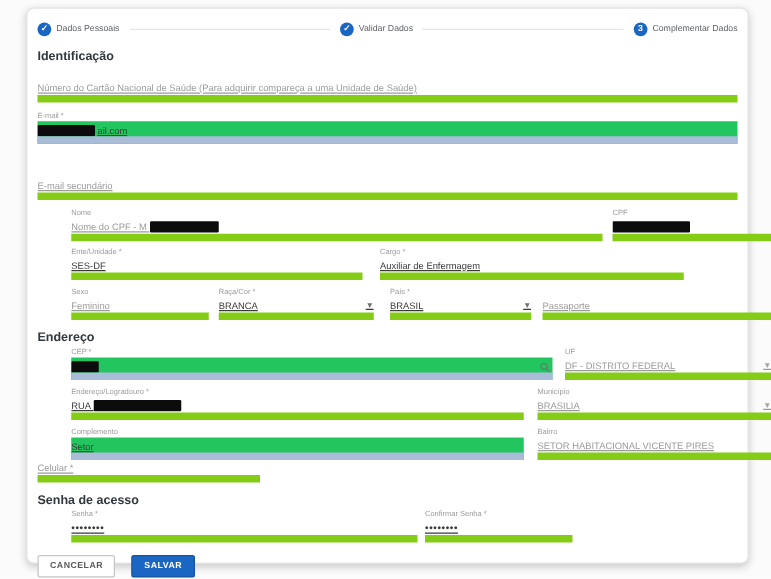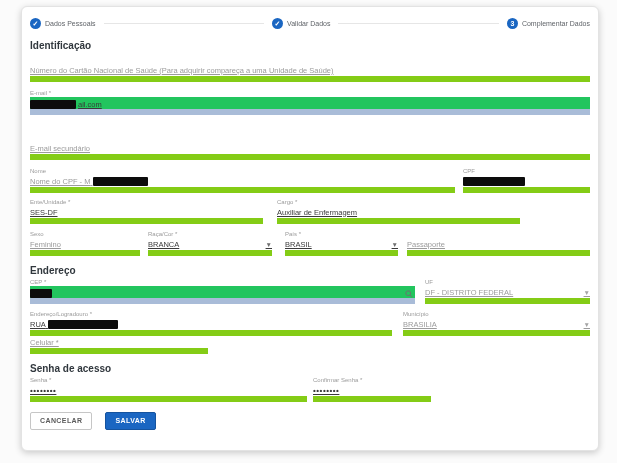--- a/index.html
+++ b/index.html
@@ -10,21 +10,21 @@
   
   .stepper{display:flex;align-items:center;height:16px;margin-top:2px;}
   .step{display:flex;align-items:center;flex:0 0 auto;}
   .step-icon{width:11px;height:11px;border-radius:50%;background:#1a66c2;color:#fff;
     font-size:7px;line-height:11px;text-align:center;font-weight:bold;margin-right:4px;flex:0 0 auto;}
   .step-label{font-size:7px;color:#5f6368;white-space:nowrap;}
   .step-line{flex:1 1 auto;height:1px;background:#e6e6e6;margin:0 8px;}
   
   .sec-title{font-size:10px;font-weight:bold;color:#30373d;margin-top:9px;}
   
-  .row{display:flex;}
+  .row{display:flex;margin-left:27px;}
   .field{position:relative;box-sizing:border-box;flex:0 0 auto;}
   .flabel{font-size:6px;color:#9b9b9b;height:8px;line-height:9px;white-space:nowrap;overflow:hidden;}
   .fvalue{font-size:7.5px;color:#3a3a3a;height:12px;border-bottom:6px solid #84cc16;
     display:flex;align-items:center;white-space:nowrap;overflow:hidden;text-decoration:underline;}
   .fvalue.ph{color:#9b9b9b;}
   .fvalue.dis{color:#9b9b9b;}
   .fvalue.fill{background:#22c55e;border-bottom-color:#a9bcd8;align-items:flex-end;}
   .redact{display:inline-block;height:9px;background:#0c0c0c;border-radius:1px;margin-right:2px;flex:0 0 auto;}
   .chev{margin-left:auto;color:#6f6f6f;font-size:6.5px;padding-left:3px;}
   .chev.dim{color:#a5a5a5;}
@@ -163,20 +163,30 @@
     </div>
     <div class="field" style="width:187px">
       <div class="flabel">Município</div>
       <div class="fvalue dis">
         <span>BRASILIA</span>
         <span class="chev dim">▼</span>
       </div>
     </div>
   </div>
 
+  <div class="row" style="margin-top:6px">
+    <div class="field" style="width:362px;margin-right:11px">
+      <div class="flabel">Complemento</div>
+      <div class="fvalue fill">Setor</div>
+    </div>
+    <div class="field" style="width:187px">
+      <div class="flabel">Bairro</div>
+      <div class="fvalue dis">SETOR HABITACIONAL VICENTE PIRES</div>
+    </div>
+  </div>
 
 
 
   <div class="field" style="width:178px;">
     <div class="fvalue ph">Celular *</div>
   </div>
 
 
   <div class="sec-title">Senha de acesso</div>
 

